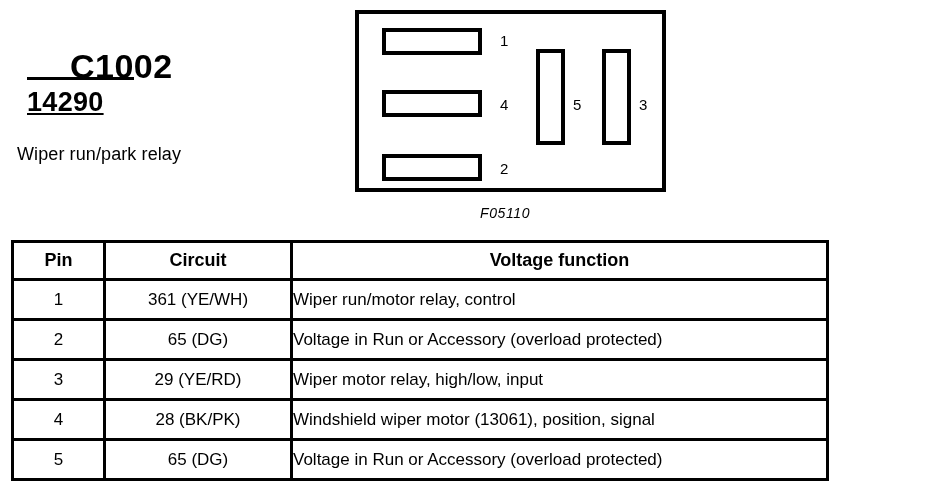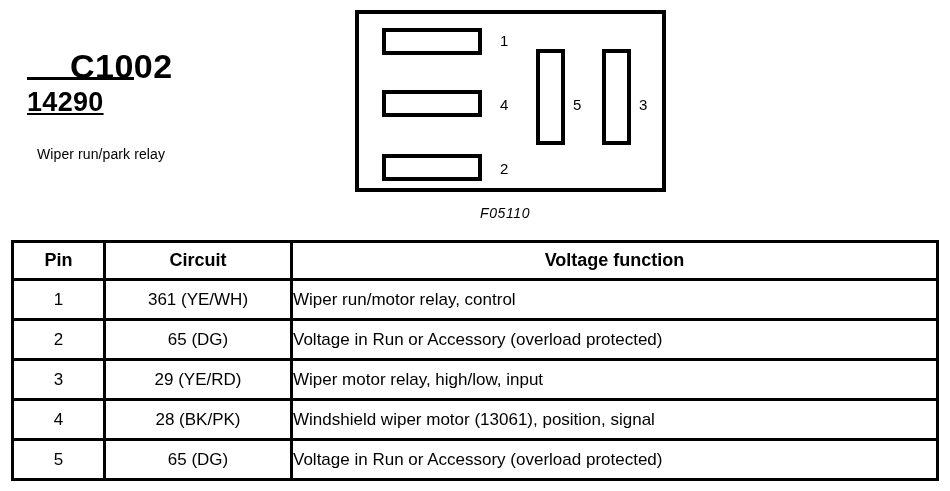--- a/index.html
+++ b/index.html
@@ -6,42 +6,42 @@
   body{width:950px;height:491px;position:relative;overflow:hidden;
        font-family:"Liberation Sans","DejaVu Sans",sans-serif;color:#000;
        -webkit-font-smoothing:none;}
   .abs{position:absolute;}
 
   
   #header-block{left:0;top:0;width:340px;height:230px;}
   #connector-code{left:27px;top:46px;font-size:34px;font-weight:bold;letter-spacing:.5px;line-height:40px;margin-left:43px;}
   #code-underline{left:27px;top:77px;width:107px;height:3px;background:#000;}
   #part-number{left:27px;top:86px;font-size:27px;font-weight:bold;letter-spacing:.3px;line-height:32px;text-decoration:underline;}
-  #component-description{left:37px;top:146px;font-size:14px;line-height:17px;letter-spacing:.1px;}
+  #component-description{left:17px;top:146px;font-size:18px;line-height:17px;letter-spacing:.1px;}
 
   
   #connector-diagram{left:355px;top:10px;width:311px;height:182px;border:4px solid #000;box-sizing:border-box;}
   .slot{position:absolute;border:4px solid #000;box-sizing:border-box;background:#fff;}
   .slot-h{left:23px;width:100px;height:27px;}
   #slot-pin-1{top:14px;}
   #slot-pin-4{top:76px;}
   #slot-pin-2{top:140px;}
   .slot-v{width:29px;height:96px;top:35px;}
   #slot-pin-5{left:177px;}
   #slot-pin-3{left:243px;}
   .pin-label{position:absolute;font-size:15px;line-height:15px;}
   #pin-label-1{left:141px;top:19px;}
   #pin-label-4{left:141px;top:83px;}
   #pin-label-2{left:141px;top:147px;}
   #pin-label-5{left:214px;top:83px;}
   #pin-label-3{left:280px;top:83px;}
   #diagram-caption{left:480px;top:205px;font-size:14px;letter-spacing:.6px;font-style:italic;}
 
   
-  #pin-table{left:11px;top:240px;width:928px;border-collapse:collapse;table-layout:fixed;}
+  #pin-table{left:11px;top:240px;width:818px;border-collapse:collapse;table-layout:fixed;}
   #pin-table td,#pin-table th{border:3px solid #000;padding:0;font-size:17px;font-weight:normal;}
   #pin-table thead th{font-weight:bold;height:35px;text-align:center;font-size:18px;}
   .col-pin{width:92px;}
   .col-circuit{width:187px;}
   .cell-pin{height:37px;text-align:center;}
   .cell-circuit{text-align:center;}
   .cell-function{text-align:left;padding-left:11px;}
 </style>
 </head>
 <body>

